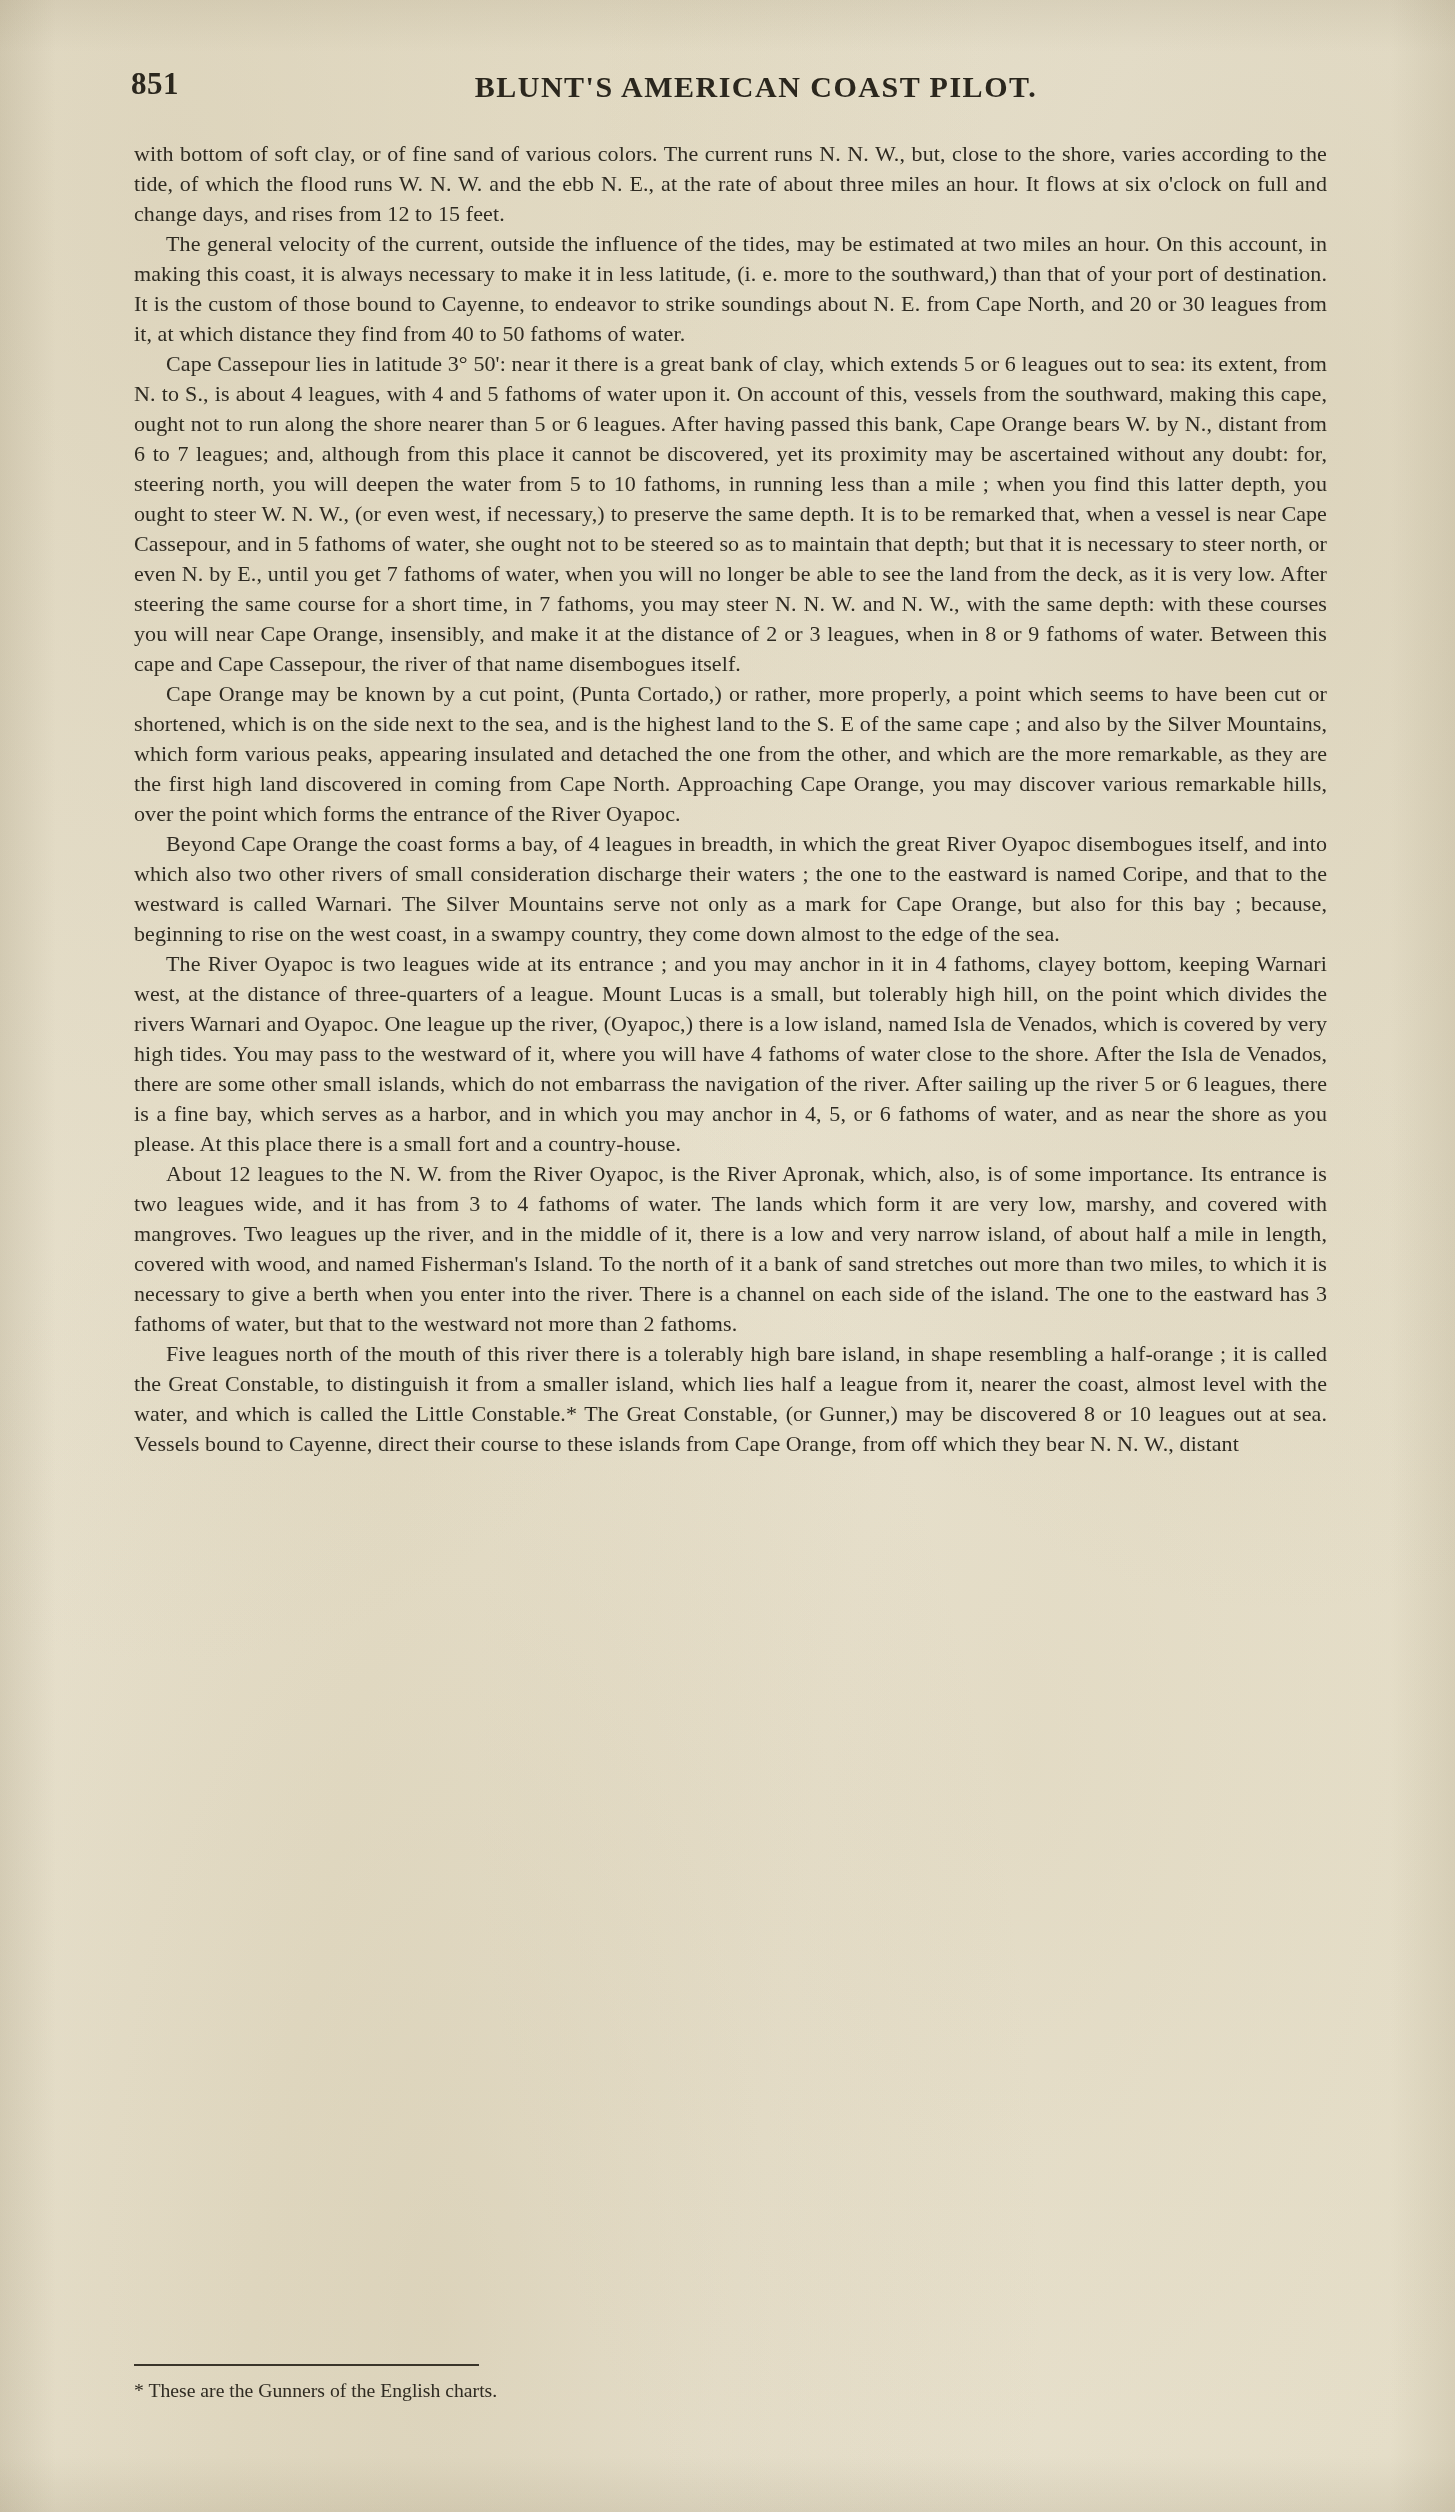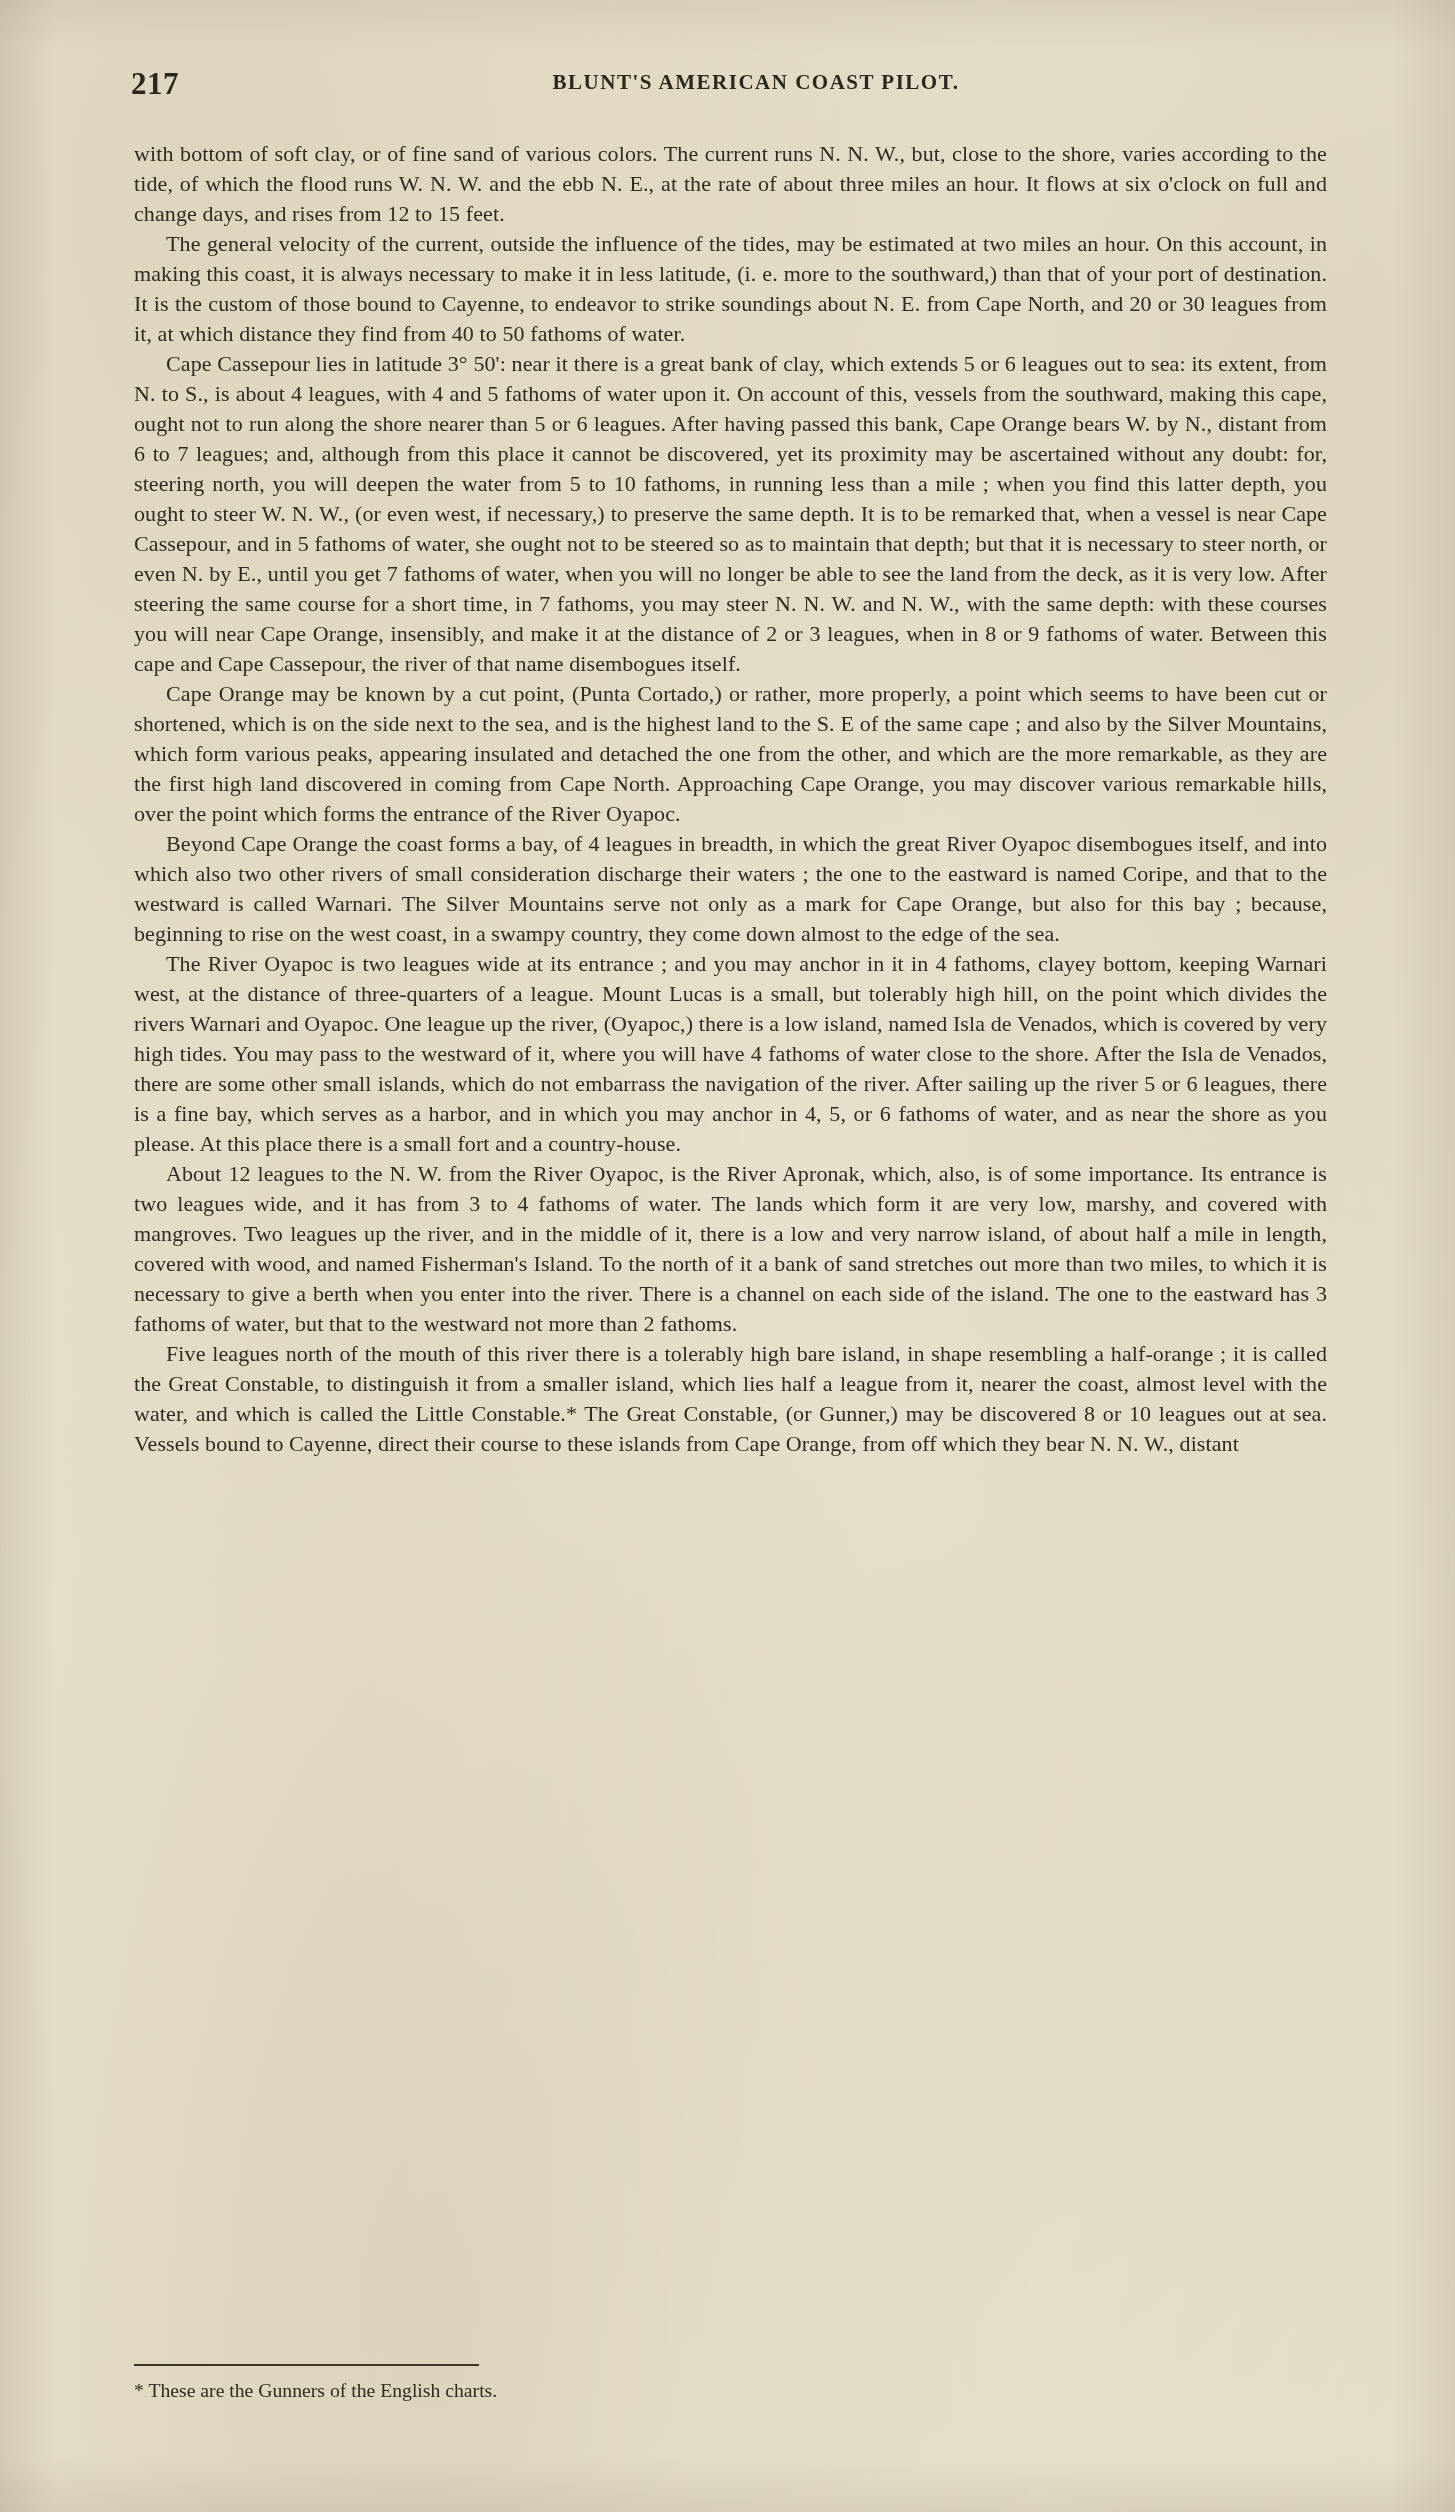--- a/index.html
+++ b/index.html
@@ -56,21 +56,21 @@
     color: #2b271e;
   }
   .running-title {
     position: absolute;
     left: 0;
     right: 0;
     top: 3.8px;
     text-align: center;
     font-family: "Liberation Serif", serif;
     font-weight: bold;
-    font-size: 21px;
+    font-size: 30px;
     letter-spacing: 1.5px;
     color: #2b271e;
     padding-left: 56px;
   }
 
   .body-text {
     position: absolute;
     top: 139px;
     left: 134px;
     width: 1193px;
@@ -121,21 +121,21 @@
     transform: scaleY(0.92);
   }
 </style>
 </head>
 <body>
 
 <div class="page">
   <div class="edge-shade"></div>
 
   <div class="header">
-    <div class="folio">217</div>
+    <div class="folio">851</div>
     <div class="running-title">BLUNT'S AMERICAN COAST PILOT.</div>
   </div>
 
   <div class="body-text">
     <p class="no-indent">with bottom of soft clay, or of fine sand of various colors. The current runs N. N. W., but, close to the shore, varies according to the tide, of which the flood runs W. N. W. and the ebb N. E., at the rate of about three miles an hour. It flows at six o'clock on full and change days, and rises from 12 to 15 feet.</p>
     <p>The general velocity of the current, outside the influence of the tides, may be estimated at two miles an hour. On this account, in making this coast, it is always necessary to make it in less latitude, (i. e. more to the southward,) than that of your port of destination. It is the custom of those bound to Cayenne, to endeavor to strike soundings about N. E. from Cape North, and 20 or 30 leagues from it, at which distance they find from 40 to 50 fathoms of water.</p>
     <p>Cape Cassepour lies in latitude 3° 50': near it there is a great bank of clay, which extends 5 or 6 leagues out to sea: its extent, from N. to S., is about 4 leagues, with 4 and 5 fathoms of water upon it. On account of this, vessels from the southward, making this cape, ought not to run along the shore nearer than 5 or 6 leagues. After having passed this bank, Cape Orange bears W. by N., distant from 6 to 7 leagues; and, although from this place it cannot be discovered, yet its proximity may be ascertained without any doubt: for, steering north, you will deepen the water from 5 to 10 fathoms, in running less than a mile ; when you find this latter depth, you ought to steer W. N. W., (or even west, if necessary,) to preserve the same depth. It is to be remarked that, when a vessel is near Cape Cassepour, and in 5 fathoms of water, she ought not to be steered so as to maintain that depth; but that it is necessary to steer north, or even N. by E., until you get 7 fathoms of water, when you will no longer be able to see the land from the deck, as it is very low. After steering the same course for a short time, in 7 fathoms, you may steer N. N. W. and N. W., with the same depth: with these courses you will near Cape Orange, insensibly, and make it at the distance of 2 or 3 leagues, when in 8 or 9 fathoms of water. Between this cape and Cape Cassepour, the river of that name disembogues itself.</p>
     <p>Cape Orange may be known by a cut point, (Punta Cortado,) or rather, more properly, a point which seems to have been cut or shortened, which is on the side next to the sea, and is the highest land to the S. E of the same cape ; and also by the Silver Mountains, which form various peaks, appearing insulated and detached the one from the other, and which are the more remarkable, as they are the first high land discovered in coming from Cape North. Approaching Cape Orange, you may discover various remarkable hills, over the point which forms the entrance of the River Oyapoc.</p>
     <p>Beyond Cape Orange the coast forms a bay, of 4 leagues in breadth, in which the great River Oyapoc disembogues itself, and into which also two other rivers of small consideration discharge their waters ; the one to the eastward is named Coripe, and that to the westward is called Warnari. The Silver Mountains serve not only as a mark for Cape Orange, but also for this bay ; because, beginning to rise on the west coast, in a swampy country, they come down almost to the edge of the sea.</p>
     <p>The River Oyapoc is two leagues wide at its entrance ; and you may anchor in it in 4 fathoms, clayey bottom, keeping Warnari west, at the distance of three-quarters of a league. Mount Lucas is a small, but tolerably high hill, on the point which divides the rivers Warnari and Oyapoc. One league up the river, (Oyapoc,) there is a low island, named Isla de Venados, which is covered by very high tides. You may pass to the westward of it, where you will have 4 fathoms of water close to the shore. After the Isla de Venados, there are some other small islands, which do not embarrass the navigation of the river. After sailing up the river 5 or 6 leagues, there is a fine bay, which serves as a harbor, and in which you may anchor in 4, 5, or 6 fathoms of water, and as near the shore as you please. At this place there is a small fort and a country-house.</p>

